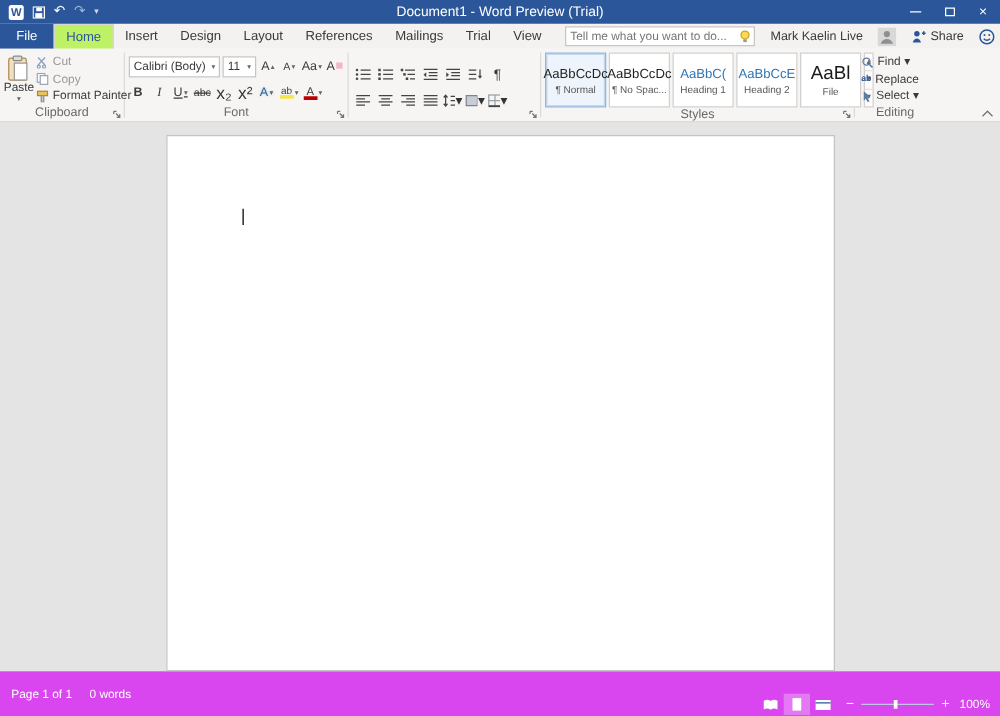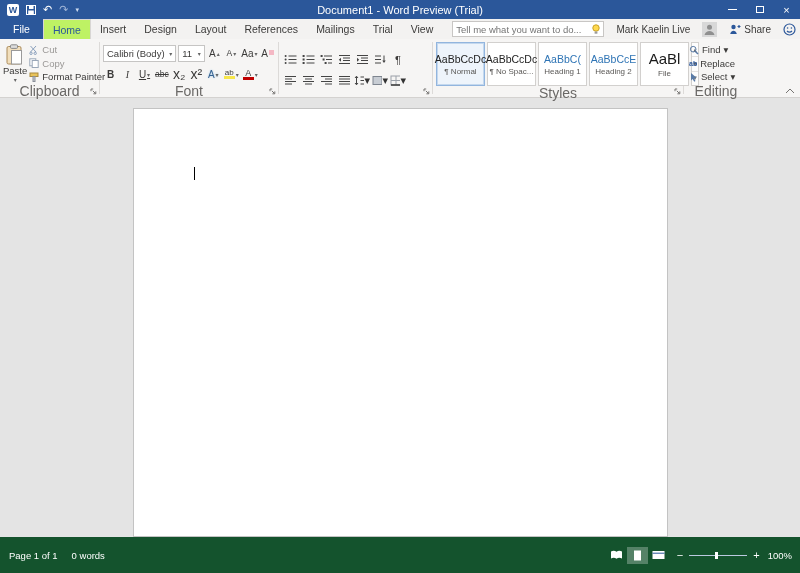--- a/index.html
+++ b/index.html
@@ -29,21 +29,21 @@
   .tellme-box{width:152px;height:16px;background:#fff;border:1px solid #c8c6c4;display:flex;align-items:center;padding:0 3px;gap:3px}
   .tellme-box input{border:none;outline:none;flex:1;font-size:9.5px;color:#767472;font-family:"Liberation Sans","DejaVu Sans",sans-serif;background:transparent}
   .account{margin-left:auto;display:flex;align-items:center;gap:12px;padding-right:4px}
   .acct-name{font-size:10px;color:#3b3a39}
   .share{display:flex;align-items:center;gap:3px;font-size:10px;color:#3b3a39}
 
   
   .ribbon{height:59px;background:#f6f5f4;border-bottom:1px solid #d4d2d0;display:flex;align-items:stretch;flex:0 0 auto;position:relative}
   .group{display:flex;flex-direction:column;padding:3px 3px 0;position:relative}
   .group-body{flex:1;display:flex}
-  .group-label{height:13px;display:flex;align-items:center;justify-content:center;font-size:14px;color:#6a6866}
+  .group-label{height:13px;display:flex;align-items:center;justify-content:center;font-size:10px;color:#6a6866}
   .launcher{position:absolute;right:2px;bottom:2px}
   .sep{width:1px;background:#dcdad8;margin:3px 0}
 
   
   .paste-btn{width:42px;display:flex;flex-direction:column;align-items:center;justify-content:center;font-size:9.5px;color:#3b3a39}
   .paste-dd{font-size:6px;color:#666}
   .clip-col{display:flex;flex-direction:column;justify-content:space-between;padding:1px 2px}
   .sm-btn{display:flex;align-items:center;gap:3px;font-size:9.5px;color:#3b3a39;height:13px;white-space:nowrap}
   .sm-btn.disabled{color:#9a9896}
 
@@ -86,21 +86,21 @@
   
   .collapse-btn{position:absolute;right:5px;bottom:3px}
 
   
   .docarea{flex:1;background:#e4e4e4;overflow:hidden;display:flex;justify-content:center}
   .page{width:535px;height:calc(100% - 10px);margin-top:10px;background:#fff;border:1px solid #c3c3c3;position:relative}
   .caret{position:absolute;left:60px;top:58px;width:1px;height:13px;background:#000;animation:blink 1s step-end infinite}
   @keyframes blink{50%{opacity:0}}
 
   
-  .statusbar{height:17px;background:#14532d;color:#fff;display:flex;align-items:center;font-size:9.5px;flex:0 0 auto;padding:18px 2px}
+  .statusbar{height:17px;background:#d946ef;color:#fff;display:flex;align-items:flex-start;font-size:9.5px;flex:0 0 auto;padding:18px 2px}
   .sb-item{padding:0 7px;display:flex;align-items:center;height:100%}
   .sb-right{margin-left:auto;display:flex;align-items:center}
   .view-btn{width:21px;height:17px;display:flex;align-items:center;justify-content:center}
   .view-btn.active{background:rgba(255,255,255,.28)}
   .zoom{display:flex;align-items:center;gap:6px;padding:0 8px}
   .zoom-sign{font-size:11px;line-height:1}
   .zoom-track{width:58px;height:1px;background:#bcc9e0;position:relative}
   .zoom-thumb{position:absolute;left:26px;top:-3px;width:3px;height:7px;background:#fff}
   .zoom-pct{min-width:26px;text-align:right;padding-right:6px}
 

